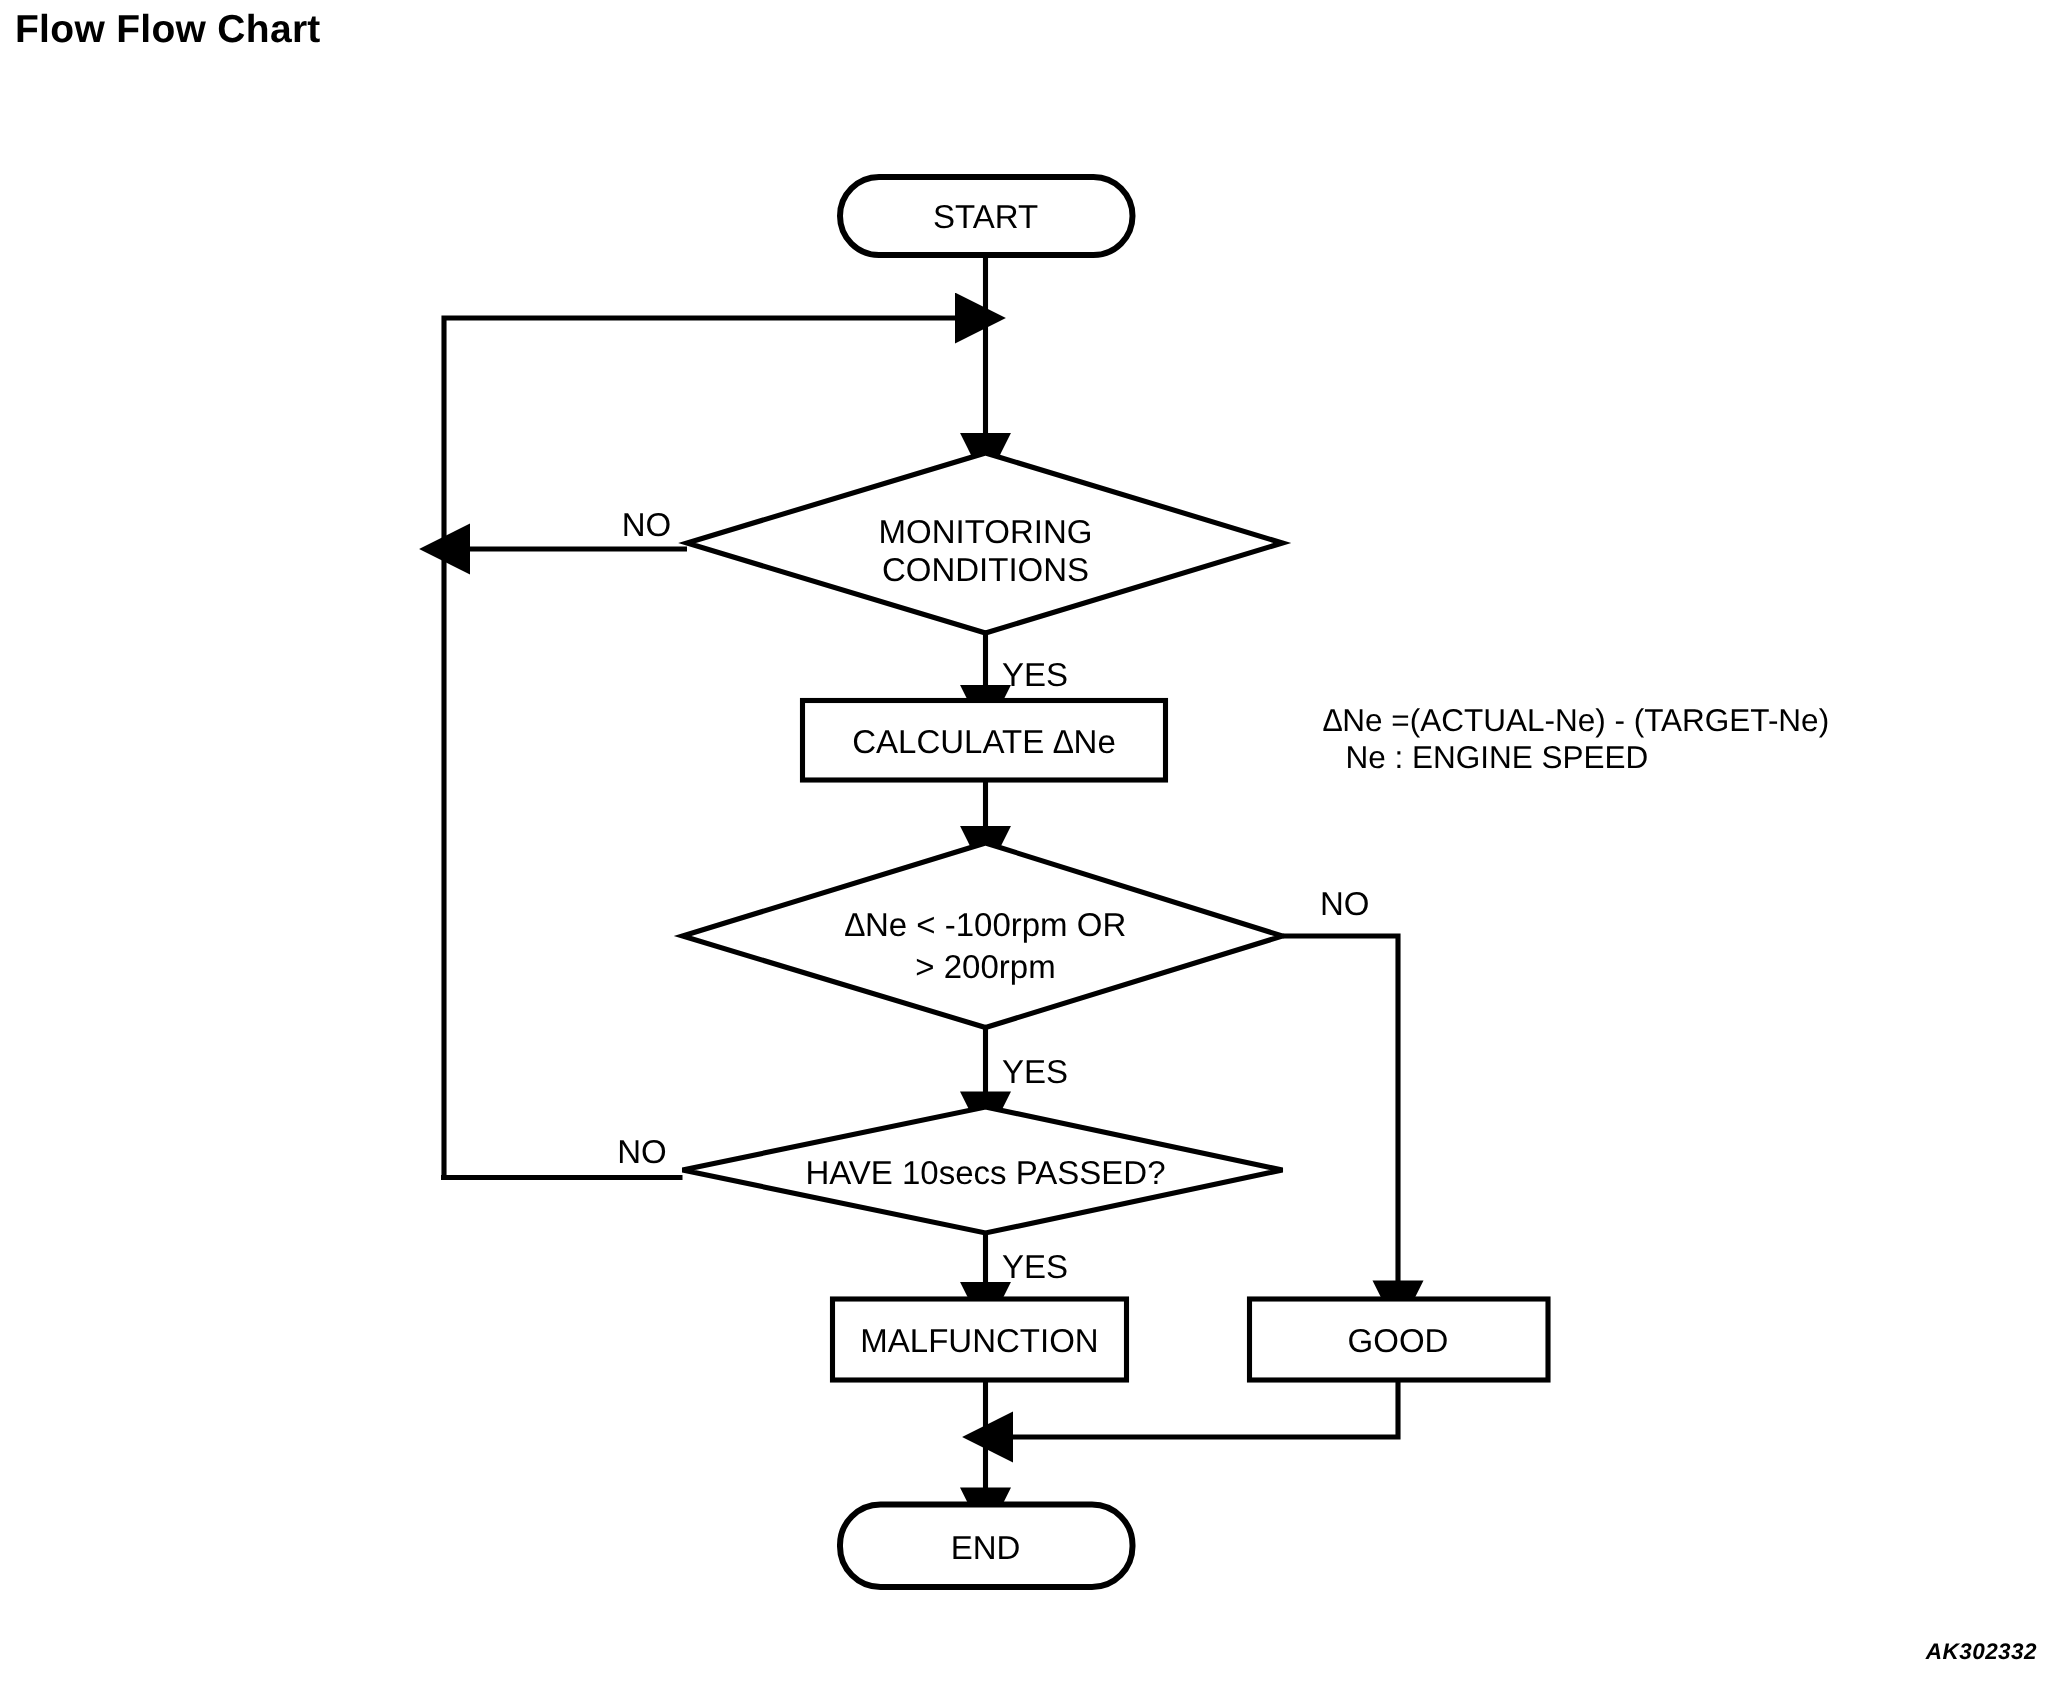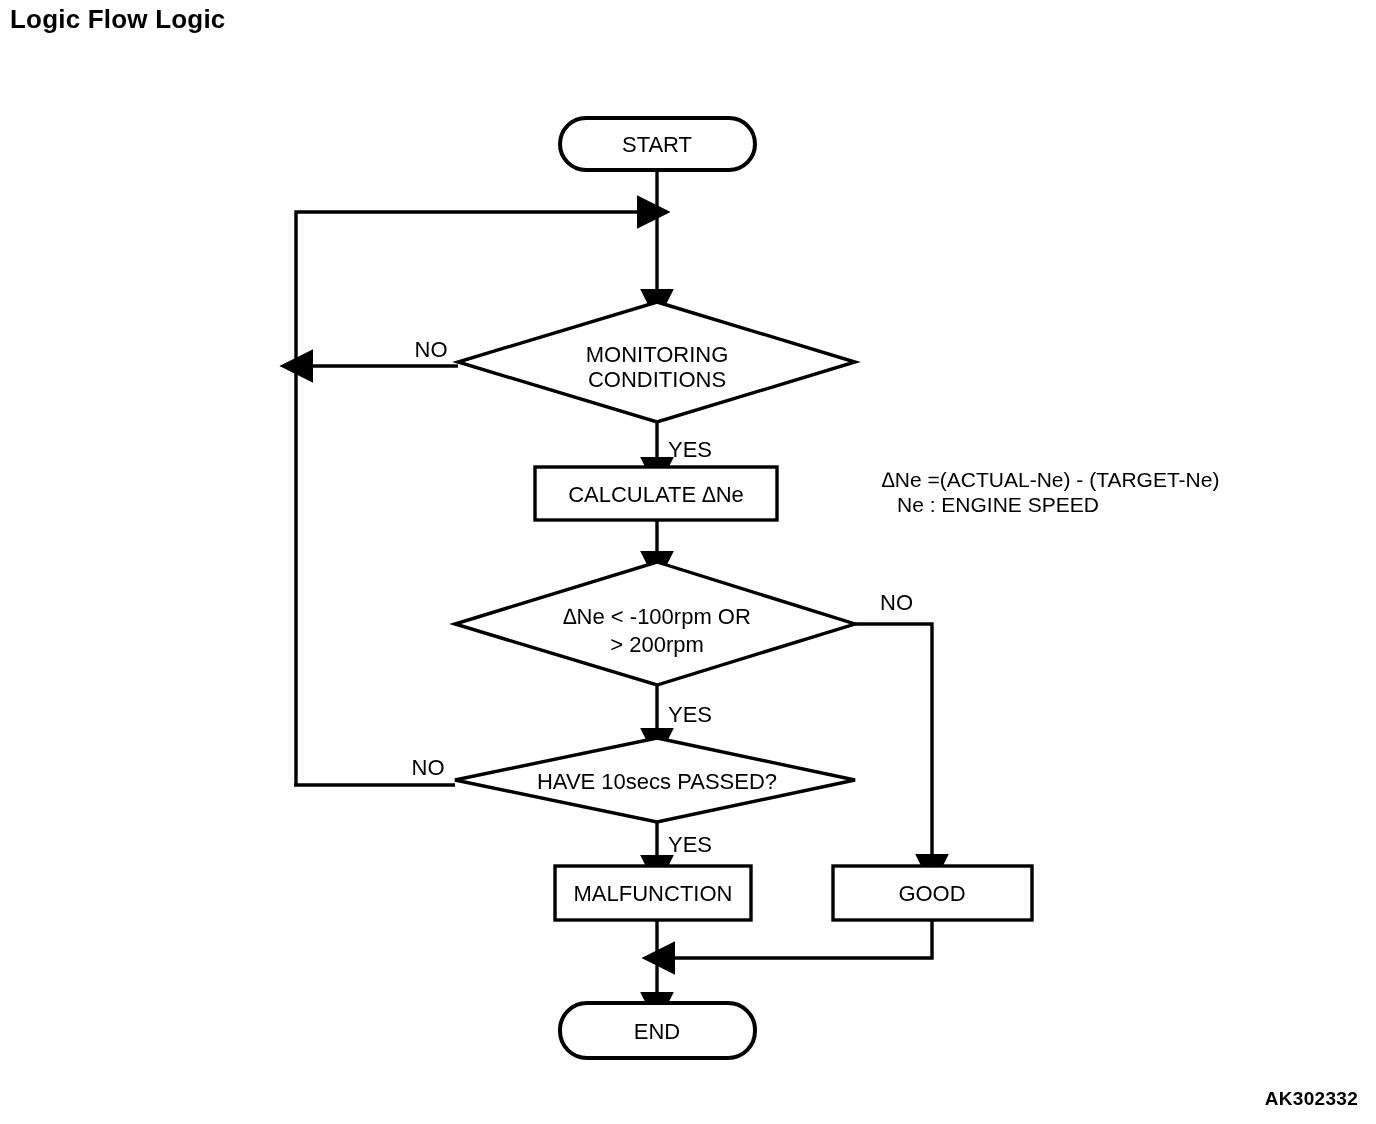--- a/index.html
+++ b/index.html
@@ -29,23 +29,24 @@
     position: absolute;
     left: 0;
     top: 0;
     width: 1376px;
     height: 1124px;
   }
   #ref-code {
     position: absolute;
     right: 18px;
     bottom: 14px;
-    font-size: 19px;
+    font-size: 15px;
     font-weight: bold;
     letter-spacing: 0.3px;
+    font-style: italic;
   }
   svg text {
     font-family: "Liberation Sans", sans-serif;
     fill: #000000;
   }
   .node-label {
     font-size: 22px;
   }
   .branch-label {
     font-size: 22px;
@@ -69,21 +70,21 @@
   }
   .conn {
     stroke: #000000;
     stroke-width: 3.4;
     fill: none;
   }
 </style>
 </head>
 <body>
 
-<div id="page-title">Logic Flow Logic</div>
+<div id="page-title">Flow Flow Chart</div>
 
 <svg id="flow-svg" viewBox="0 0 1376 1124" xmlns="http://www.w3.org/2000/svg">
 
   <defs>
     <marker id="arrow-down" markerWidth="12" markerHeight="12" refX="1" refY="5" orient="auto" markerUnits="strokeWidth">
       <path d="M0,0 L10,5 L0,10 z" fill="#000000"></path>
     </marker>
   </defs>
 
   <g>

